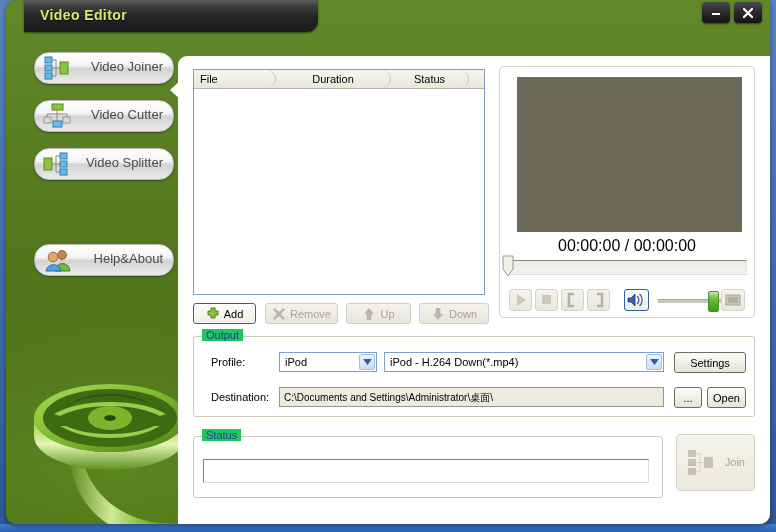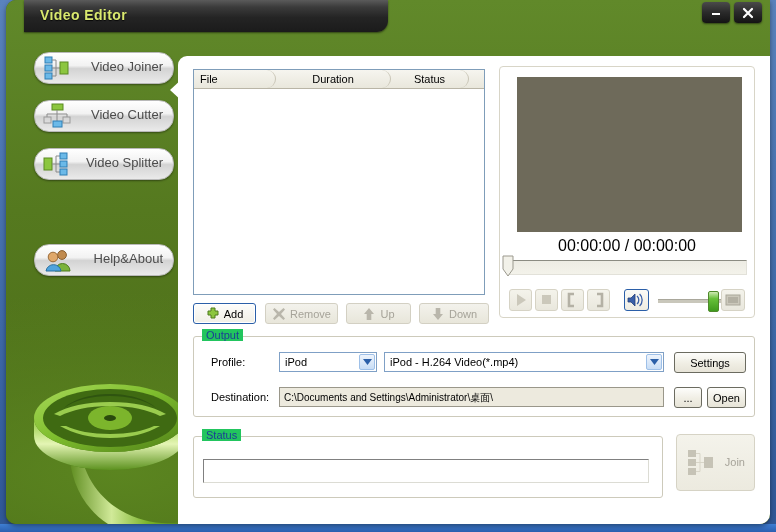--- a/index.html
+++ b/index.html
@@ -26,21 +26,21 @@
     overflow:hidden;
   }
   #win-bg{
     position:absolute;left:0;top:0;width:764px;height:524px;
     background:
       radial-gradient(700px 300px at 15% 90%, #5b8520 0%, rgba(91,133,32,0) 60%),
       linear-gradient(180deg,#61892a 0%,#55791f 40%,#4a6b16 100%);
   }
   
   #titlebar{
-    position:absolute;left:18px;top:0;width:364px;height:32px;
+    position:absolute;left:18px;top:0;width:294px;height:32px;
     background:linear-gradient(180deg,#5b5b5b 0%,#3b3b3b 22%,#242424 55%,#1b1b1b 100%);
     border-radius:0 0 11px 0;
     box-shadow:0 1px 2px rgba(0,0,0,.5);
   }
   #title-text{
     position:absolute;left:16px;top:7px;
     font-size:14px;font-weight:bold;color:#d9e86f;
     letter-spacing:.4px;
     text-shadow:0 1px 1px rgba(0,0,0,.8);
   }
@@ -466,21 +466,21 @@
       <span class="flabel" style="left:17px;top:19px">Profile:</span>
       <div class="combo" style="left:85px;top:15px;width:98px">
         <span class="ctext">iPod</span>
         <span class="carrow">
           <svg width="9" height="6" viewBox="0 0 9 6">
               <path d="M0 0 L4.5 6 L9 0 Z" fill="#2b5fa8"></path>
             </svg>
         </span>
       </div>
       <div class="combo" style="left:190px;top:15px;width:280px">
-        <span class="ctext">iPod - H.264 Video(*.mp4)</span>
+        <span class="ctext">iPod - H.264 Down(*.mp4)</span>
         <span class="carrow">
           <svg width="9" height="6" viewBox="0 0 9 6">
               <path d="M0 0 L4.5 6 L9 0 Z" fill="#2b5fa8"></path>
             </svg>
         </span>
       </div>
       <div class="xpbtn" style="left:480px;top:15px;width:72px">
         <span>Settings</span>
       </div>
 

